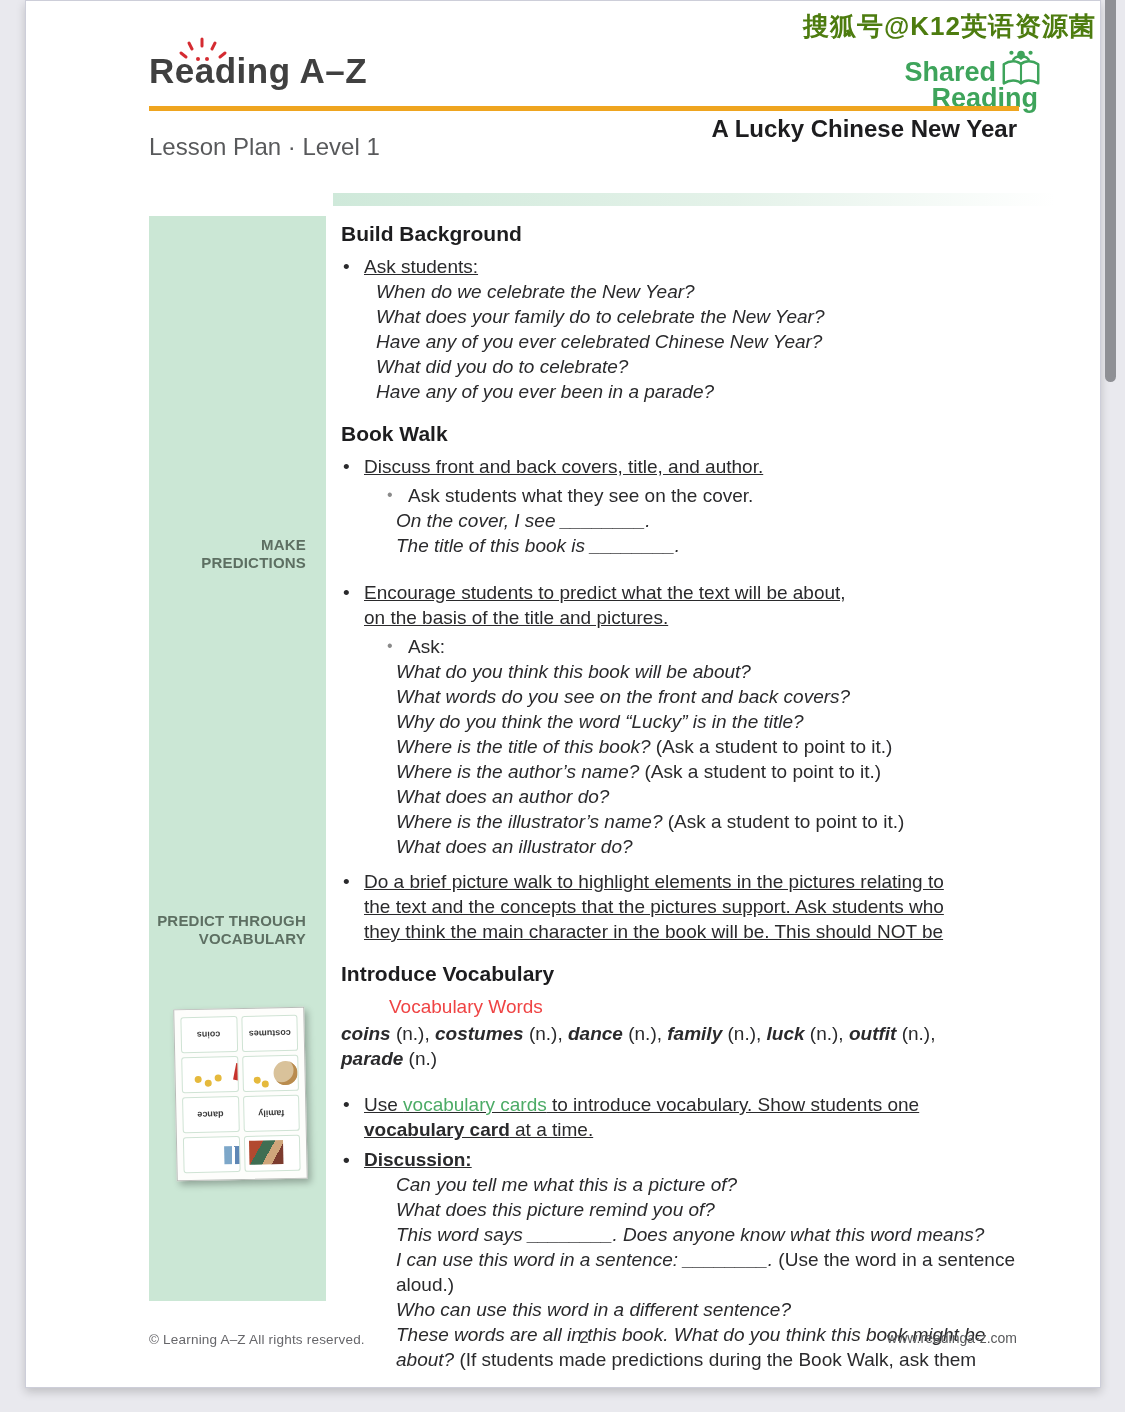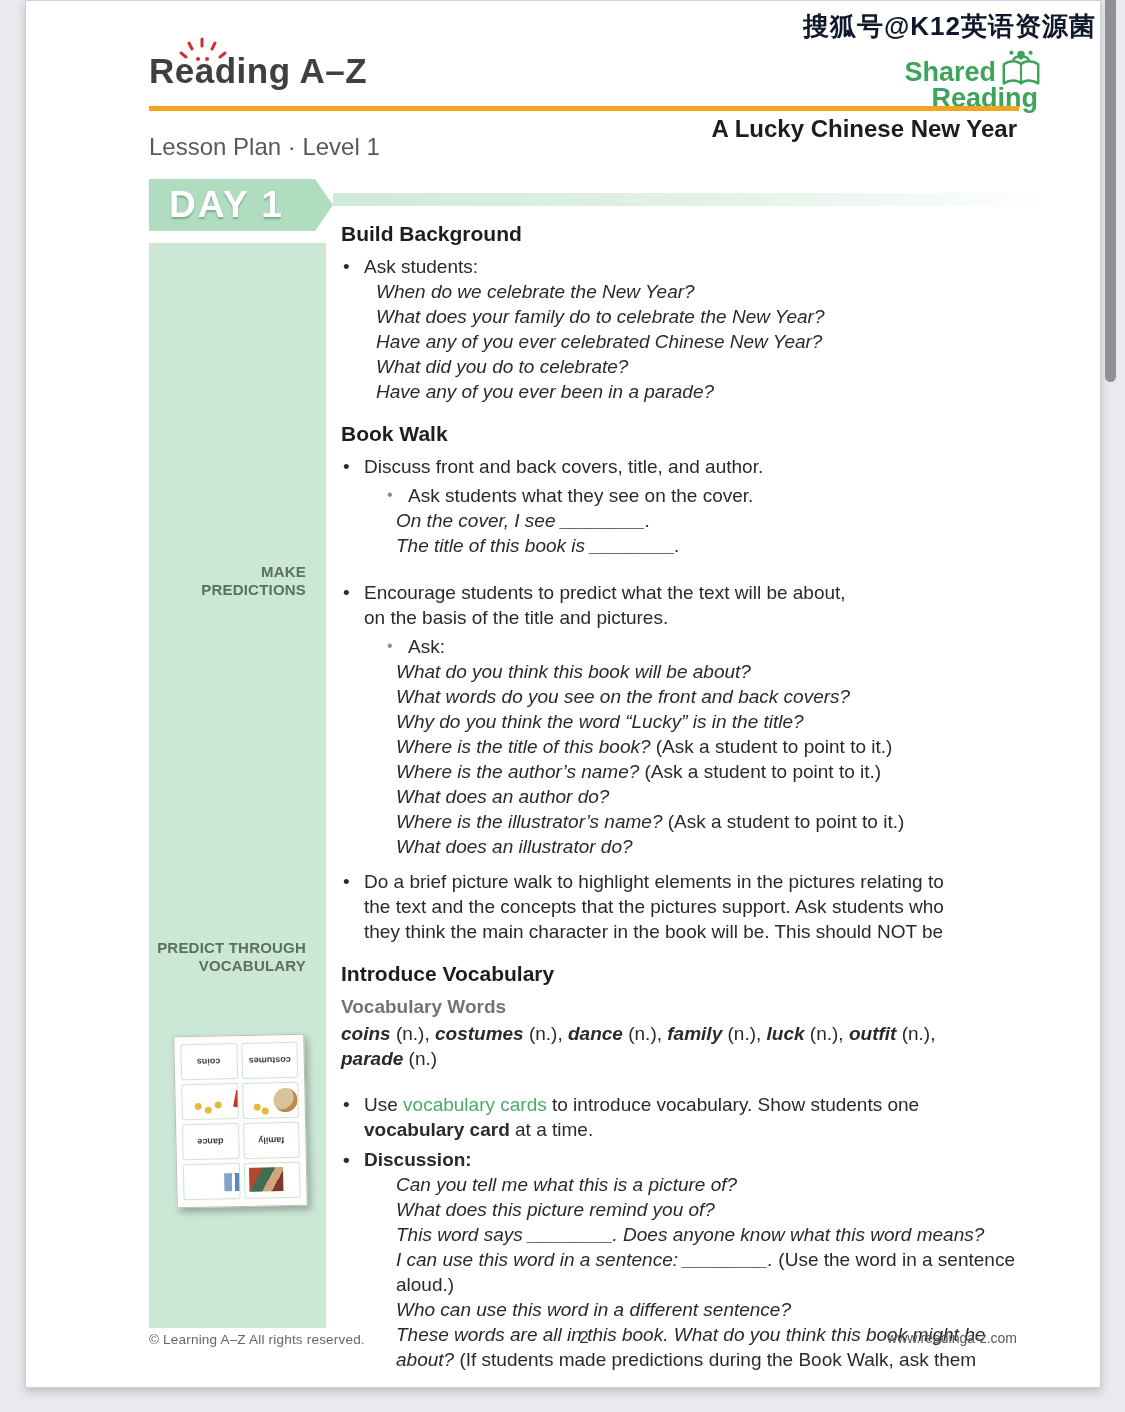--- a/index.html
+++ b/index.html
@@ -4,21 +4,21 @@
 <style>
   * { margin:0; padding:0; box-sizing:border-box; }
   html,body { font-family:"Liberation Sans", sans-serif; }
   .viewport { position:relative; width:1125px; height:1412px; background:#e9e9ee; overflow:hidden; }
   .page { position:absolute; left:25px; top:0; width:1076px; height:1388px; background:#ffffff;
           border:1px solid #cdced9; box-shadow:0 4px 9px rgba(0,0,0,.18); }
   .scroll-thumb { position:absolute; left:1105px; top:-8px; width:11px; height:390px;
                   background:#8f9095; border-radius:7px; }
 
   
-  .watermark { position:absolute; top:8px; right:4px; font-size:26px; font-weight:700; color:#0f172a;
+  .watermark { position:absolute; top:8px; right:4px; font-size:26px; font-weight:700; color:#4d7c0f;
                letter-spacing:1px; text-shadow:0 0 3px #fff, 0 0 2px #fff; }
 
   
   .logo { position:absolute; left:123px; top:50px; font-size:35px; font-weight:800; color:#404040;
           letter-spacing:.5px; }
   .sun { position:absolute; left:152px; top:36px; }
   .shared { position:absolute; top:40px; right:56px; text-align:right; color:#3ea45b;
             font-weight:700; font-size:27px; line-height:26px; }
   .shared .row1 { display:flex; align-items:flex-end; justify-content:center; }
   .shared .book { margin-left:2px; position:relative; top:6px; }
@@ -27,21 +27,21 @@
   .booktitle { position:absolute; right:83px; top:114px; font-size:24px; font-weight:700; color:#1d1d1f; }
 
   
   .day-tab { position:absolute; left:123px; top:178px; width:184px; height:52px; background:#b0ddc0;
              clip-path:polygon(0 0, calc(100% - 18px) 0, 100% 50%, calc(100% - 18px) 100%, 0 100%);
              color:#fff; font-size:37px; font-weight:800; letter-spacing:2px;
              display:flex; align-items:center; padding-left:20px;
              text-shadow:0 2px 2px rgba(80,130,95,.55); }
   .day-line { position:absolute; left:307px; top:192px; width:722px; height:13px;
               background:linear-gradient(to right,#cfe9da 0%, #e4f2e9 55%, rgba(255,255,255,0) 100%); }
-  .sidebar { position:absolute; left:123px; top:242px; width:177px; height:1085px; background:#cbe7d5; }
+  .sidebar { position:absolute; left:123px; top:215px; width:177px; height:1085px; background:#cbe7d5; }
   .side-label { position:absolute; right:20px; text-align:right; color:#5d6f62; font-weight:700;
                 font-size:15px; line-height:18px; letter-spacing:.2px; }
   .side-label.l1 { top:320px; }
   .side-label.l2 { top:696px; }
 
   
   .cards { position:absolute; left:26px; top:792px; width:131px; height:172px; background:#fdfdfb;
            border:1px solid #b9bdb9; box-shadow:3px 4px 7px rgba(0,0,0,.28); transform:rotate(-1.2deg);
            padding:7px 6px; display:grid; grid-template-columns:1fr 1fr; grid-auto-rows:1fr; gap:4px; }
   .card { border:1px solid #cfe3d4; border-radius:3px; background:#fff; position:relative;
@@ -54,28 +54,28 @@
                   box-shadow:inset -4px -3px 0 #b98c4e; left:30px; top:5px; }
   .dancers { width:26px; height:18px; left:40px; top:9px;
              background:linear-gradient(90deg,#7da7c9 0 30%, #fff 30% 40%, #5d86b5 40% 70%, #fff 70% 80%, #88aed0 80%); }
   .family-pic { width:34px; height:24px; left:4px; top:4px;
                 background:linear-gradient(120deg,#b2492f 0 30%, #3f6e52 30% 55%, #cfa57a 55% 75%, #7c3b2e 75%); }
 
   
   .main { position:absolute; left:315px; top:220px; width:684px; color:#2a2a2c; font-size:19px; line-height:25px; }
   .h { font-size:21px; font-weight:700; color:#1d1d1f; margin:17px 0 7px; line-height:26px; }
   .h.first { margin-top:0; }
-  .b1 { position:relative; padding-left:23px; margin-top:3px; }
+  .b1 { position:relative; padding-left:23px; margin-top:3px;text-decoration:underline; }
   .b1::before { content:"•"; position:absolute; left:2px; top:0; }
   .b2 { position:relative; margin-left:45px; padding-left:22px; margin-top:4px; }
   .b2::before { content:"•"; position:absolute; left:1px; top:-1px; color:#8a8a8a; font-size:16px; }
   .iq  { margin-left:35px; font-style:italic; }
   .iq2 { margin-left:55px; font-style:italic; max-width:624px; }
   .rm { font-style:normal; }
-  .sub-h { font-weight:700; color:#737373; margin-top:8px; }
+  .sub-h { font-weight:400; color:#ef4444; margin-top:8px;margin-left:48px; }
   .vwords { margin-top:2px; max-width:660px; }
   .vwords b { font-style:italic; }
   .link { color:#4cab66; }
   .bold { font-weight:700; }
 
   
   .foot-left { position:absolute; left:123px; top:1331px; font-size:13.5px; color:#66666a; letter-spacing:.2px; }
   .foot-page { position:absolute; left:123px; top:1327px; width:870px; text-align:center; font-size:17px; color:#3c3c3e; }
   .foot-right { position:absolute; right:83px; top:1329px; font-size:14px; color:#58595b; }
 </style>
@@ -112,21 +112,20 @@
           <line x1="24" y1="18" x2="24" y2="38" stroke="#3ea45b" stroke-width="2.2"></line>
         </svg>
       </div>
       <div style="margin-right:6px;">Reading</div>
     </div>
 
     <div class="rule"></div>
     <div class="lesson">Lesson Plan · Level 1</div>
     <div class="booktitle">A Lucky Chinese New Year</div>
 
-    <div class="day-tab">DAY 1</div>
     <div class="day-line"></div>
 
     <div class="sidebar">
       <div class="side-label l1">
         <div>MAKE</div>
         <div>PREDICTIONS</div>
       </div>
       <div class="side-label l2">
         <div>PREDICT THROUGH</div>
         <div>VOCABULARY</div>

